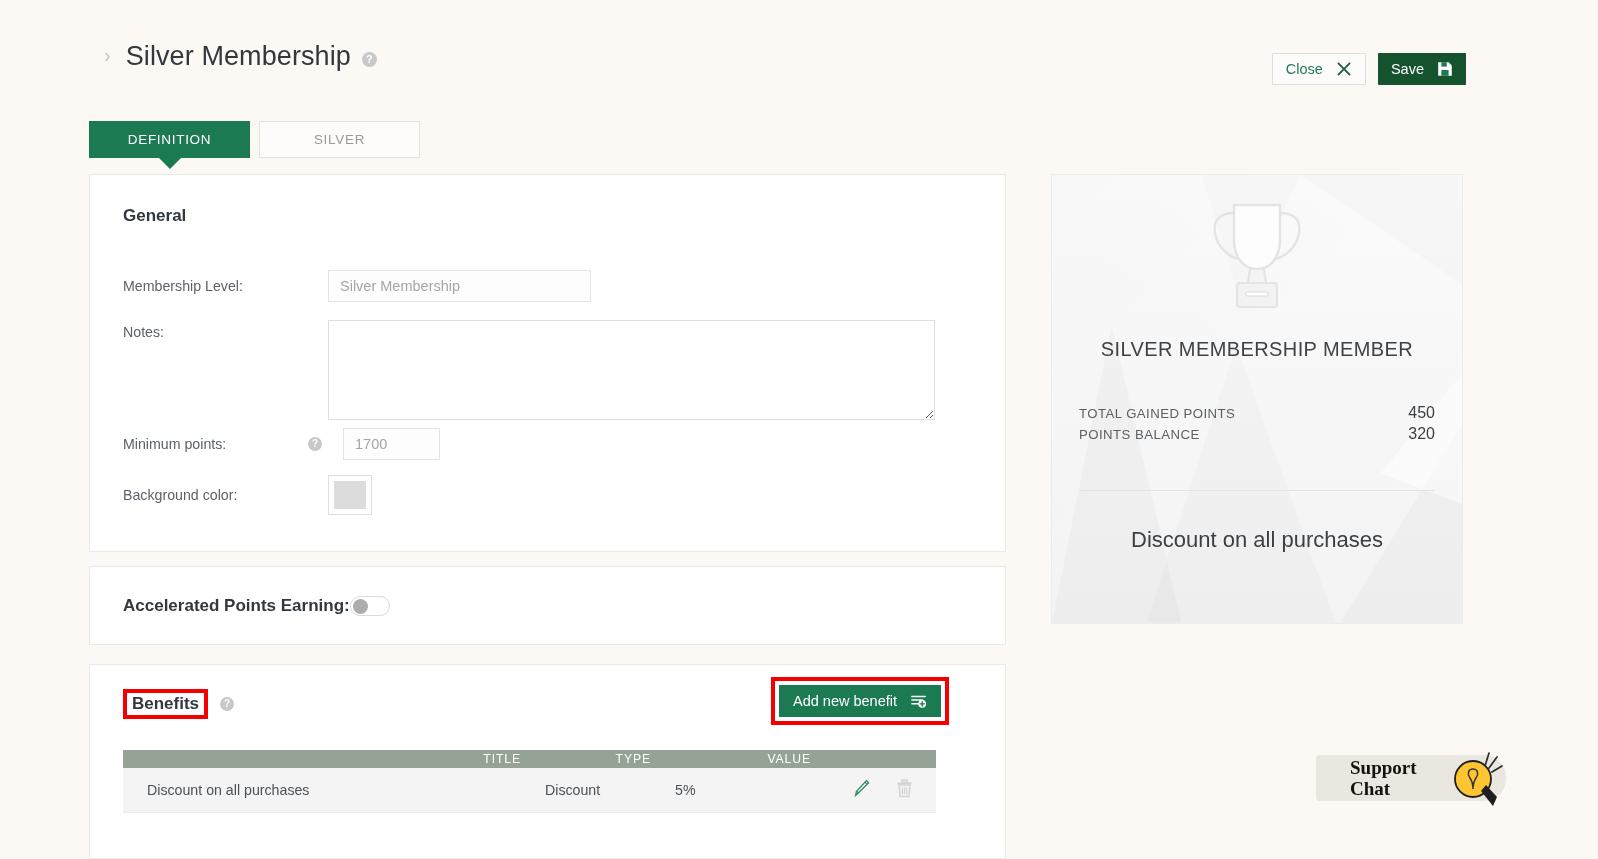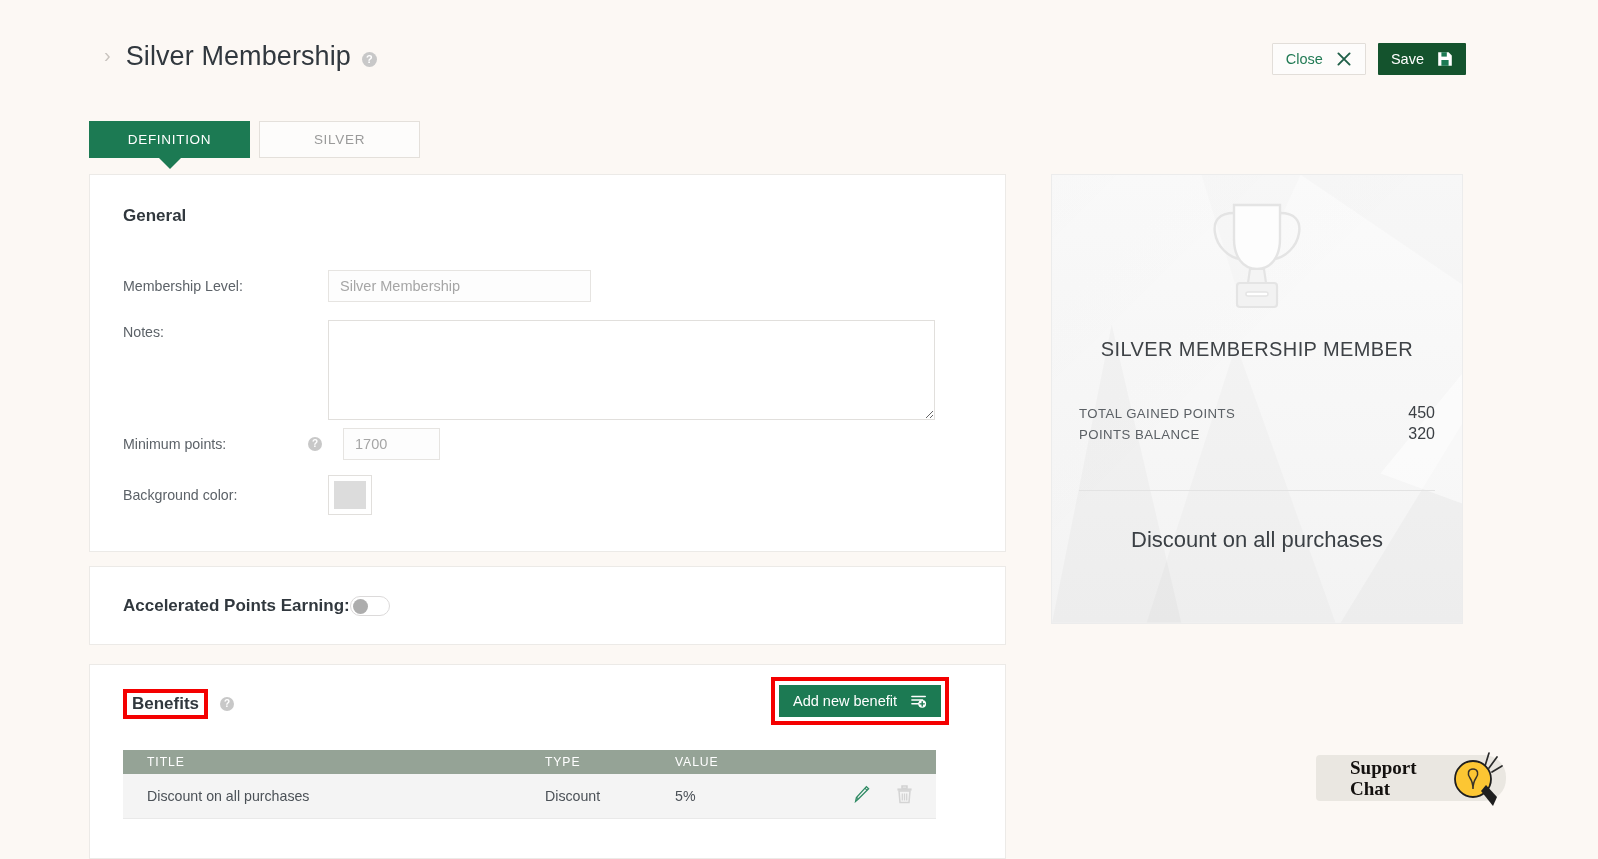--- a/index.html
+++ b/index.html
@@ -25,21 +25,21 @@
   .help-icon {
     display: inline-flex; align-items: center; justify-content: center;
     width: 15px; height: 15px; border-radius: 50%;
     background: #c8c8c8; color: #fff;
     font-size: 11px; font-weight: bold; line-height: 1;
     margin-left: 11px; position: relative; top: 3px;
     font-family: "Liberation Sans", sans-serif;
   }
   .help-icon.sm { width: 14px; height: 14px; font-size: 10px; top: 0; margin-left: 0; }
 
-  .hdr-actions { position: absolute; right: 132px; top: 43px; display: flex; gap: 12px; align-items: center; }
+  .hdr-actions { position: absolute; right: 132px; top: 53px; display: flex; gap: 12px; align-items: center; }
   .btn {
     display: inline-flex; align-items: center; gap: 13px;
     height: 32px; padding: 0 13px; font-size: 14.5px;
     cursor: pointer; border: none; border-radius: 1px;
     font-family: "Liberation Sans", sans-serif;
   }
   .btn-close { background: #fdfcfb; color: #217a54; border: 1px solid #e2ded9; }
   .btn-save { background: #14532d; color: #ffffff; }
   .ico { width: 16px; height: 16px; display: block; }
 
@@ -101,22 +101,22 @@
     position: absolute; right: 64px; top: 20px;
     background: #1c7a53; color: #fff; height: 32px; padding: 0 14px;
     display: inline-flex; align-items: center; gap: 14px; font-size: 14.5px;
     cursor: pointer;
   }
   .redbox-btn { position: absolute; right: 56px; top: 12px; border: 4px solid #f40000; padding: 4px; }
 
   table.bt { position: absolute; left: 33px; top: 85px; width: 813px; border-collapse: collapse; }
   table.bt th {
     background: #95a396; color: #ffffff; font-weight: normal;
-    font-size: 12.2px; letter-spacing: 0.9px; text-align: left;
-    height: 24px; padding: 0 0 0 24px;
+    font-size: 12.2px; letter-spacing: 0.9px; text-align: right;
+    height: 18px; padding: 0 0 0 24px;
   }
   table.bt td {
     background: #f4f4f4; height: 44px; font-size: 14.2px; color: #4b5157;
     padding: 0 0 0 24px; border-bottom: 1px solid #e9e9e9;
   }
   td.acts { padding: 0; }
   .acts-in { display: flex; align-items: center; gap: 26px; padding-left: 18px; }
 
   
   .card {

